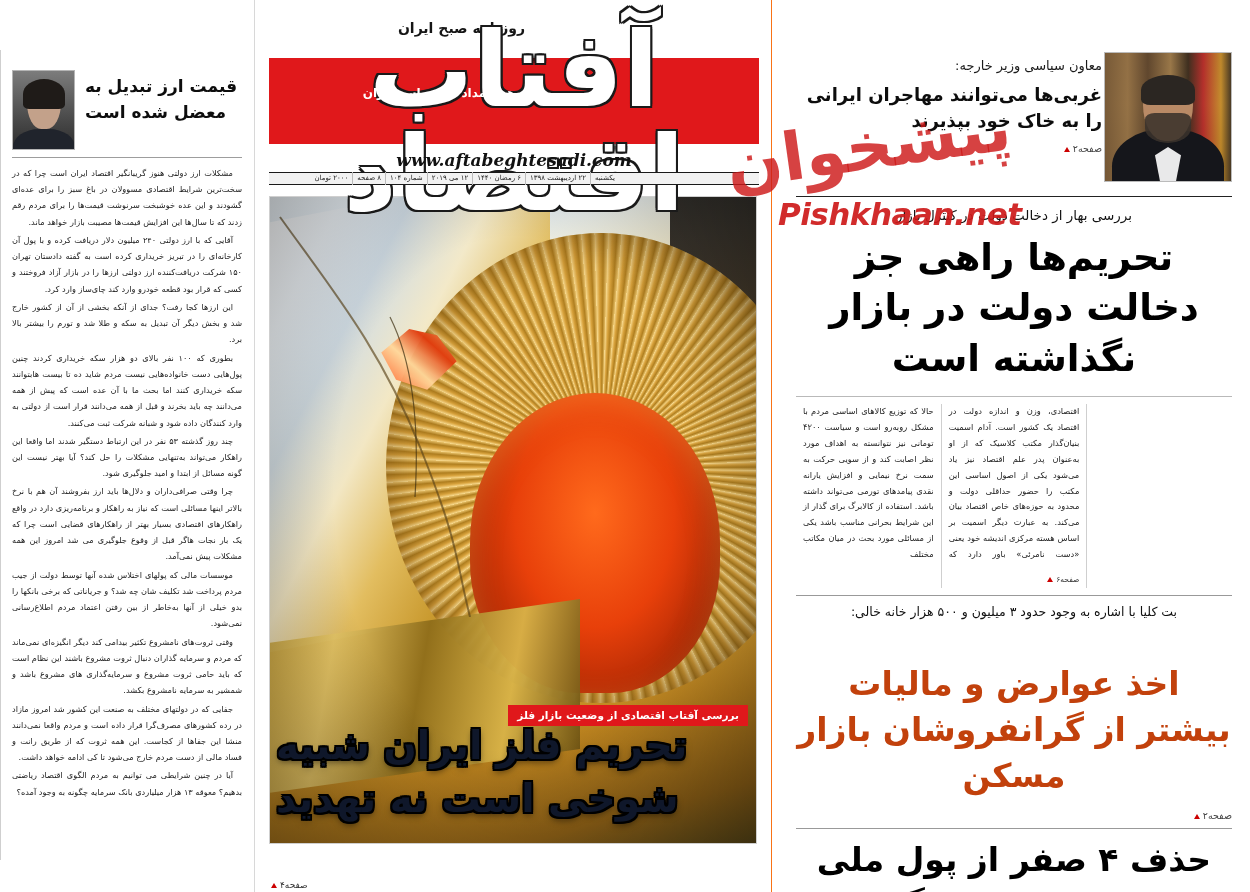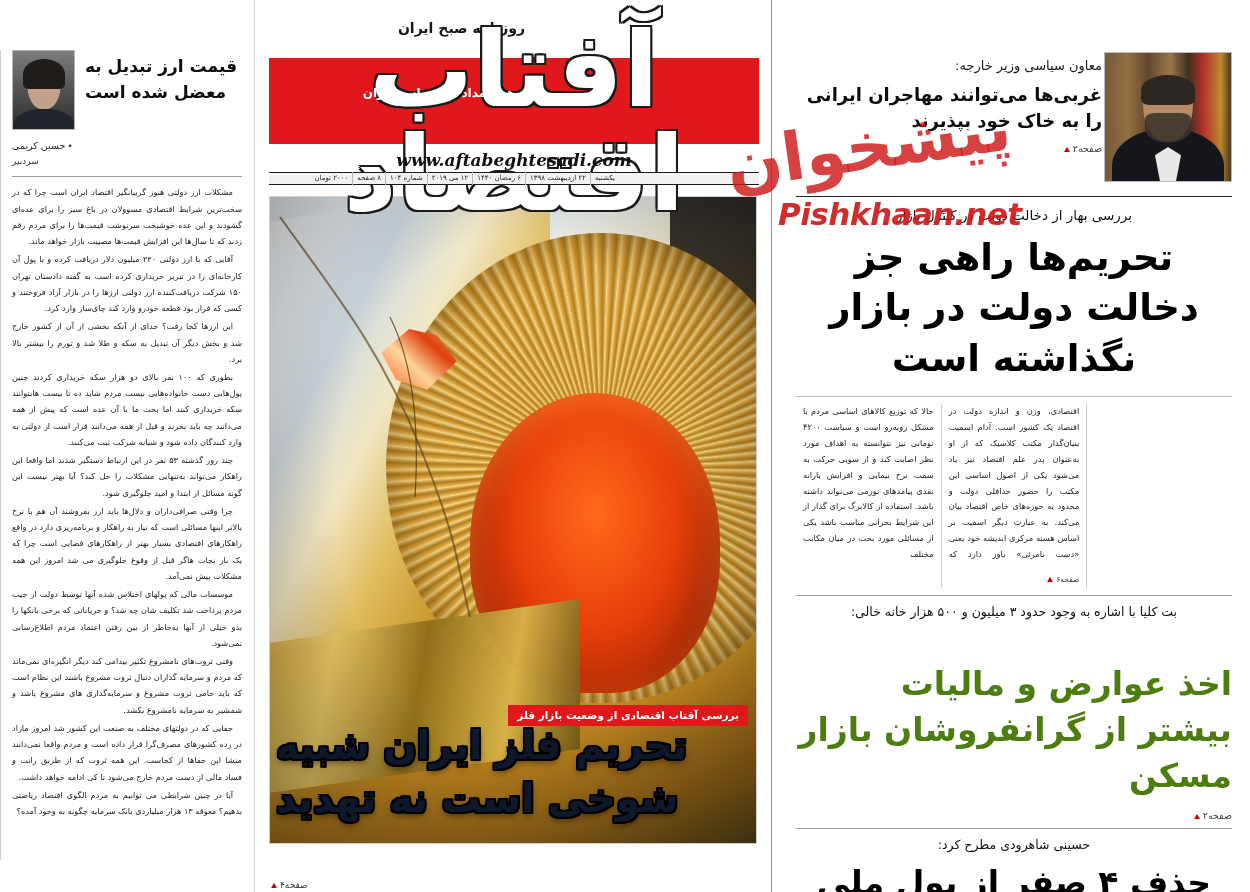--- a/index.html
+++ b/index.html
@@ -222,21 +222,22 @@
     font-size: 12.5px;
     text-align: center;
     margin-bottom: 8px;
     font-weight: 500;
     color: #111;
   }
   .sec-head {
     font-size: 33px;
     font-weight: bold;
     line-height: 1.4;
-    color: #4d7c0f;
+    text-align: center;
+    color: #c2410c;
     letter-spacing: -0.7px;
     margin-top: 42px;
   }
 
   
   .bot-head {
     font-size: 33px;
     font-weight: bold;
     line-height: 1.4;
     text-align: center;
@@ -465,20 +466,21 @@
     border-bottom: 5px solid #cc0000;
   }
 
   
   .op-head-row {
     display: flex;
     flex-direction: row;
     align-items: flex-start;
     gap: 10px;
     direction: rtl;
+    margin-top: 20px;
   }
   .op-title {
     flex: 1;
     font-size: 17px;
     font-weight: bold;
     line-height: 1.52;
     text-align: left;
     color: #0d0d0d;
     letter-spacing: -0.4px;
     padding-top: 4px;
@@ -578,21 +580,20 @@
 
     <div>
       <div class="sec-kicker">بت کلیا با اشاره به وجود حدود ۳ میلیون و ۵۰۰ هزار خانه خالی:</div>
       <div class="sec-head">اخذ عوارض و مالیات بیشتر از گرانفروشان بازار مسکن</div>
       <div class="pagemark">صفحه۲</div>
     </div>
 
     <div class="hrule-thin"></div>
 
     <div>
-      <div class="sec-kicker">حسینی شاهرودی مطرح کرد:</div>
       <div class="bot-head">حذف ۴ صفر از پول ملی شاید وقتی دیگر</div>
 
     </div>
 
   </div>
 
   <div class="col-center">
 
     <div class="masthead">
       <div class="mh-tagline-top">روزنامه صبح ایران</div>
@@ -637,24 +638,20 @@
 
     <div class="op-head-row">
       <div class="op-title">قیمت ارز تبدیل به معضل شده است</div>
       <div class="op-photo">
         <div class="bd"></div>
         <div class="h"></div>
         <div class="hr"></div>
       </div>
     </div>
 
-    <div class="op-byline">
-      <span class="name">حسین کریمی</span>
-      <span class="op-role">سردبیر</span>
-    </div>
 
     <div class="op-divider"></div>
 
     <div class="op-body">
       <p>مشکلات ارز دولتی هنوز گریبانگیر اقتصاد ایران است چرا که در سخت‌ترین شرایط اقتصادی مسوولان در باغ سبز را برای عده‌ای گشودند و این عده خوشبخت سرنوشت قیمت‌ها را برای مردم رقم زدند که تا سال‌ها این افزایش قیمت‌ها مصیبت بازار خواهد ماند.</p>
       <p>آقایی که با ارز دولتی ۲۴۰ میلیون دلار دریافت کرده و با پول آن کارخانه‌ای را در تبریز خریداری کرده است به گفته دادستان تهران ۱۵۰ شرکت دریافت‌کننده ارز دولتی ارزها را در بازار آزاد فروختند و کسی که قرار بود قطعه خودرو وارد کند چای‌ساز وارد کرد.</p>
       <p>این ارزها کجا رفت؟ جدای از آنکه بخشی از آن از کشور خارج شد و بخش دیگر آن تبدیل به سکه و طلا شد و تورم را بیشتر بالا برد.</p>
       <p>بطوری که ۱۰۰ نفر بالای دو هزار سکه خریداری کردند چنین پول‌هایی دست خانواده‌هایی نیست مردم شاید ده تا بیست هابتوانند سکه خریداری کنند اما بحث ما با آن عده است که پیش از همه می‌دانند چه باید بخرند و قبل از همه می‌دانند قرار است از دولتی به وارد کنندگان داده شود و شبانه شرکت ثبت می‌کنند.</p>
       <p>چند روز گذشته ۵۳ نفر در این ارتباط دستگیر شدند اما واقعا این راهکار می‌تواند به‌تنهایی مشکلات را حل کند؟ آیا بهتر نیست این گونه مسائل از ابتدا و امید جلوگیری شود.</p>
       <p>چرا وقتی صرافی‌داران و دلال‌ها باید ارز بفروشند آن هم با نرخ بالاتر اینها مسائلی است که نیاز به راهکار و برنامه‌ریزی دارد در واقع راهکارهای اقتصادی بسیار بهتر از راهکارهای قضایی است چرا که یک بار نجات هاگر قبل از وقوع جلوگیری می شد امروز این همه مشکلات پیش نمی‌آمد.</p>

